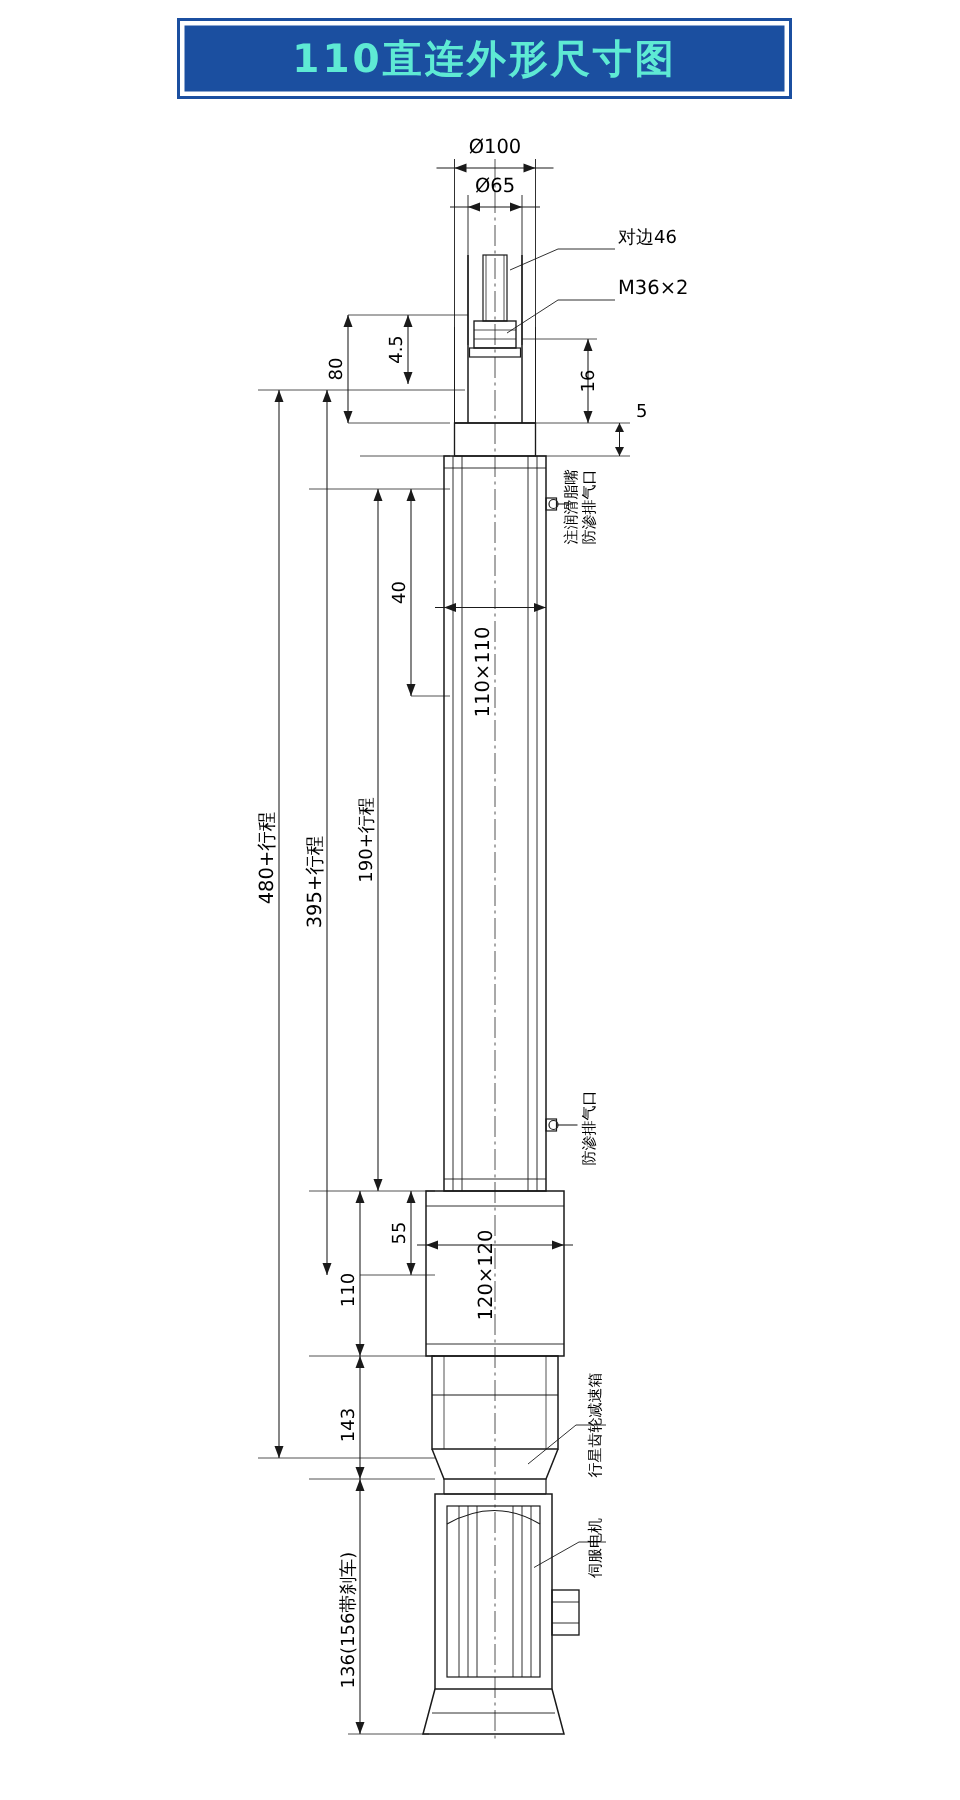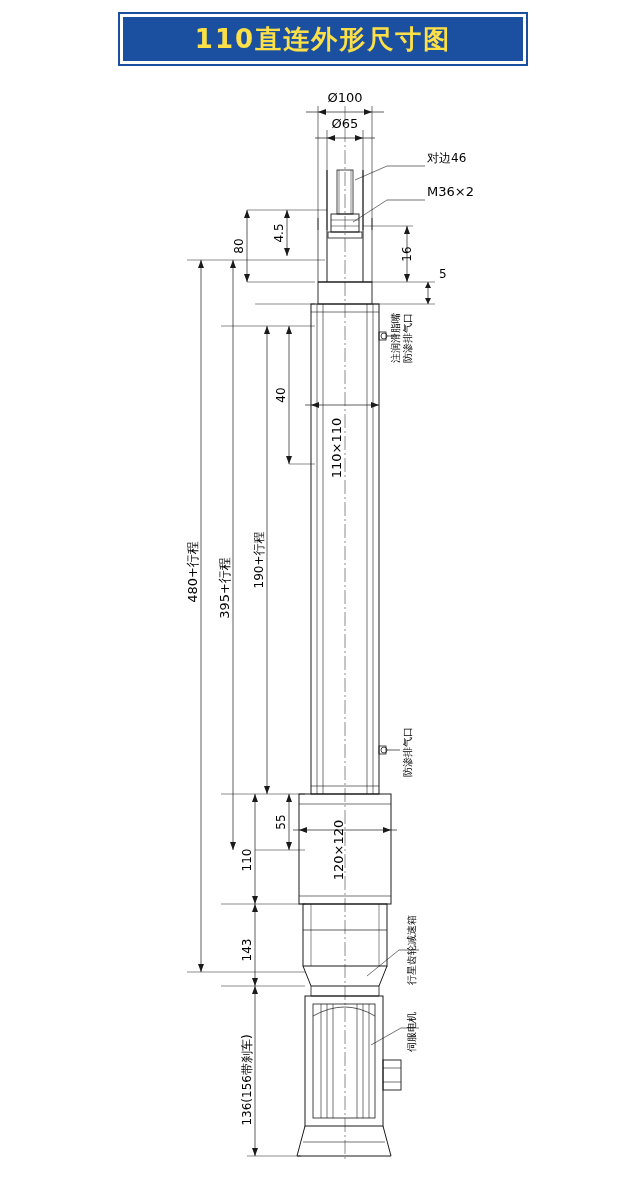--- a/index.html
+++ b/index.html
@@ -29,31 +29,31 @@
     width: 400px;
     height: 44px;
     background: #1b4fa0;
     border: 3px solid #ffffff;
     box-shadow: 0 0 0 2px #1b4fa0;
     display: flex;
     align-items: center;
     justify-content: center;
   }
   .title-banner .title-text {
-    color: #fde047;
+    color: #5eead4;
     font-size: 26px;
     font-weight: bold;
     letter-spacing: 2px;
     font-family: "DejaVu Sans", sans-serif;
   }
 
   
   #drawing {
     position: absolute;
-    left: 15px;
+    left: 0;
     top: 60px;
     width: 516px;
     height: 1140px;
   }
   #drawing svg {
     display: block;
   }
 
   .lbl {
     font-family: "DejaVu Sans", sans-serif;

